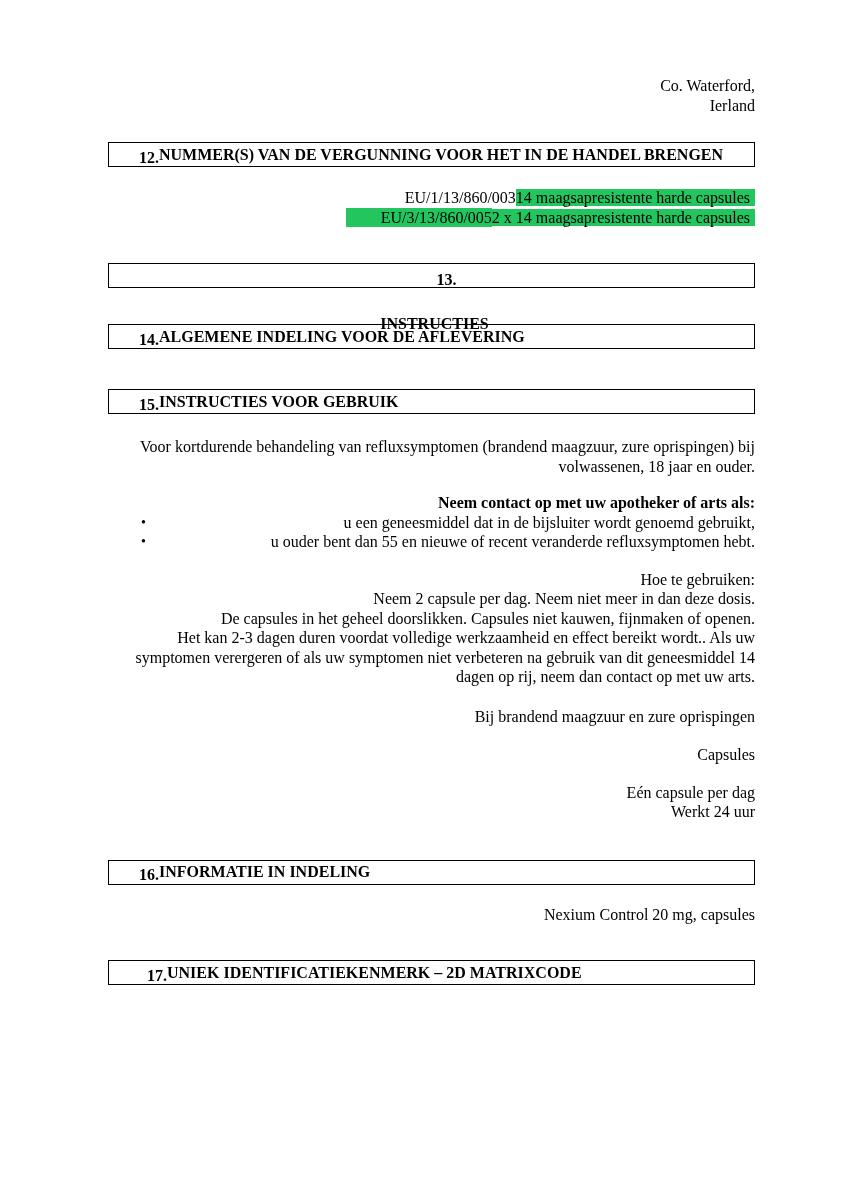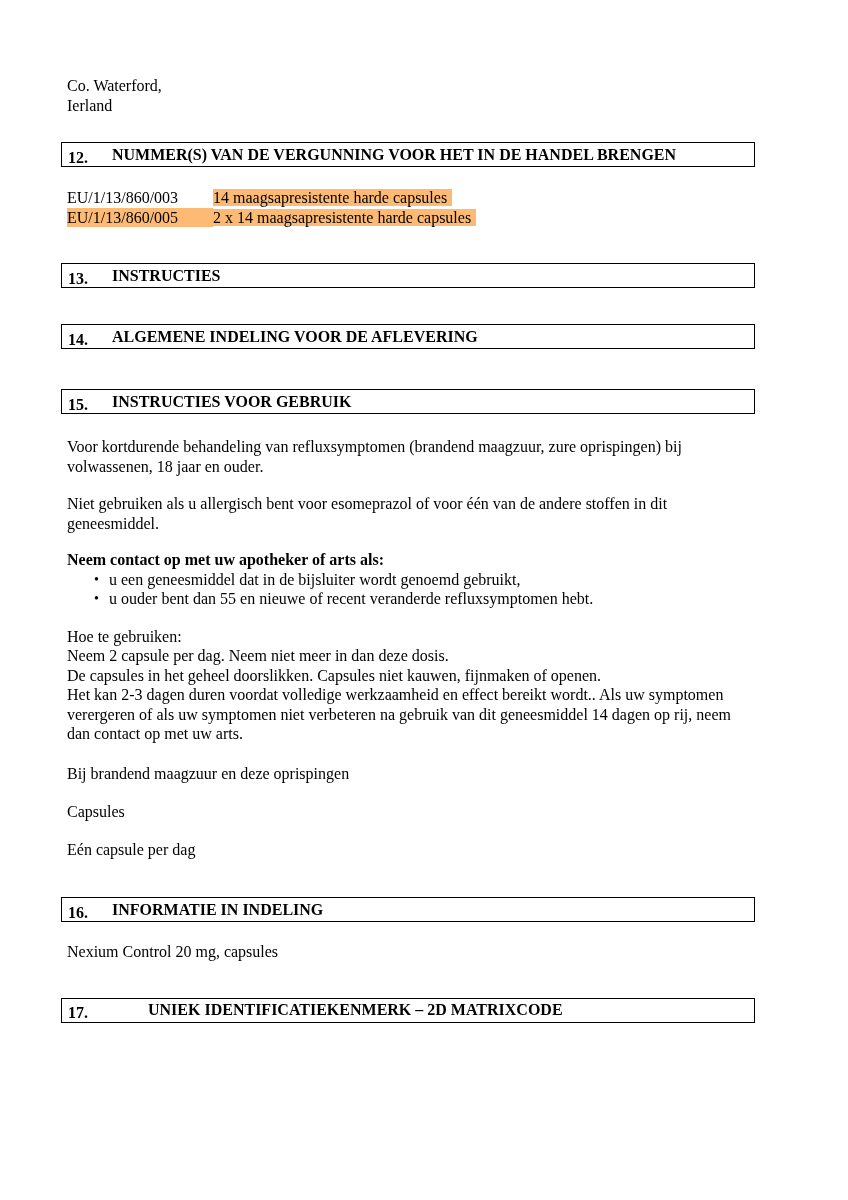--- a/index.html
+++ b/index.html
@@ -8,49 +8,49 @@
     width: 848px;
     height: 1200px;
     font-family: "Liberation Serif", "DejaVu Serif", serif;
     font-size: 16px;
     line-height: 19.5px;
     color: #000000;
     position: relative;
     overflow: hidden;
   }
   .page { width: 848px; height: 1200px; position: relative; }
-  .content { padding: 0 93px 0 61px; }
+  .content { padding: 0 93px 0 108px; text-align: right; }
   .indent { padding-left: 6px; }
 
   .address { margin-top: 76px; }
 
   .sec-box {
     border: 1.5px solid #000000;
     height: 25px;
     display: flex;
     align-items: center;
     font-weight: bold;
     padding-left: 6px;
     background: #ffffff;
   }
   .sec-num { display: inline-block; width: 44px; flex: 0 0 44px; margin-top: 6px; }
   .sec-num.wide { width: 52px; flex: 0 0 52px; }
   .sec-title { white-space: nowrap; }
 
   .box-12 { margin-top: 27px; }
-  .box-13 { margin-top: 36px; }
+  .box-13 { margin-top: 36px; flex-direction: column; }
   .box-14 { margin-top: 36px; }
   .box-15 { margin-top: 40px; }
   .box-16 { margin-top: 38px; }
-  .box-17 { margin-top: 36px; gap: 28px; }
+  .box-17 { margin-top: 36px; }
 
   .auth-table { margin-top: 21px; }
   .auth-row { white-space: nowrap; }
   .auth-code { display: inline-block; width: 146px; }
-  .hl { background: #fdba74; }
+  .hl { background: #22c55e; }
   .auth-desc.hl { padding-right: 5px; }
 
   .batch-label { margin-top: 24px; padding-left: 8px; }
 
   .para1 { margin-top: 23px; }
   .para2 { margin-top: 18px; }
   .contact-heading { margin-top: 17px; font-weight: bold; }
 
   .bullet-list { list-style: none; }
   .bullet-list li { padding-left: 48px; position: relative; }
@@ -81,21 +81,21 @@
     <div class="sec-box box-12">
       <span class="sec-num">12.</span>
       <span class="sec-title">NUMMER(S) VAN DE VERGUNNING VOOR HET IN DE HANDEL BRENGEN</span>
     </div>
 
     <div class="auth-table indent">
       <div class="auth-row">
         <span class="auth-code">EU/1/13/860/003</span><span class="auth-desc hl">14 maagsapresistente harde capsules</span>
       </div>
       <div class="auth-row">
-        <span class="auth-code hl">EU/1/13/860/005</span><span class="auth-desc hl">2 x 14 maagsapresistente harde capsules</span>
+        <span class="auth-code hl">EU/3/13/860/005</span><span class="auth-desc hl">2 x 14 maagsapresistente harde capsules</span>
       </div>
     </div>
 
     <div class="sec-box box-13">
       <span class="sec-num">13.</span>
       <span class="sec-title">INSTRUCTIES</span>
     </div>
 
 
     <div class="sec-box box-14">
@@ -103,41 +103,41 @@
       <span class="sec-title">ALGEMENE INDELING VOOR DE AFLEVERING</span>
     </div>
 
     <div class="sec-box box-15">
       <span class="sec-num">15.</span>
       <span class="sec-title">INSTRUCTIES VOOR GEBRUIK</span>
     </div>
 
     <div class="para1 indent">Voor kortdurende behandeling van refluxsymptomen (brandend maagzuur, zure oprispingen) bij volwassenen, 18 jaar en ouder.</div>
 
-    <div class="para2 indent">Niet gebruiken als u allergisch bent voor esomeprazol of voor één van de andere stoffen in dit geneesmiddel.</div>
 
     <div class="contact-heading indent">Neem contact op met uw apotheker of arts als:</div>
     <ul class="bullet-list">
       <li>u een geneesmiddel dat in de bijsluiter wordt genoemd gebruikt,</li>
       <li>u ouder bent dan 55 en nieuwe of recent veranderde refluxsymptomen hebt.</li>
     </ul>
 
     <div class="usage-block indent">
       <div>Hoe te gebruiken:</div>
       <div>Neem 2 capsule per dag. Neem niet meer in dan deze dosis.</div>
       <div>De capsules in het geheel doorslikken. Capsules niet kauwen, fijnmaken of openen.</div>
       <div>Het kan 2-3 dagen duren voordat volledige werkzaamheid en effect bereikt wordt.. Als uw symptomen verergeren of als uw symptomen niet verbeteren na gebruik van dit geneesmiddel 14 dagen op rij, neem dan contact op met uw arts.</div>
     </div>
 
-    <div class="indication-line indent">Bij brandend maagzuur en deze oprispingen</div>
+    <div class="indication-line indent">Bij brandend maagzuur en zure oprispingen</div>
 
     <div class="form-line indent">Capsules</div>
 
     <div class="dosage-block indent">
       <div>Eén capsule per dag</div>
+      <div>Werkt 24 uur</div>
     </div>
 
     <div class="sec-box box-16">
       <span class="sec-num">16.</span>
       <span class="sec-title">INFORMATIE IN INDELING</span>
     </div>
 
     <div class="braille-line indent">Nexium Control 20 mg, capsules</div>
 
     <div class="sec-box box-17">

